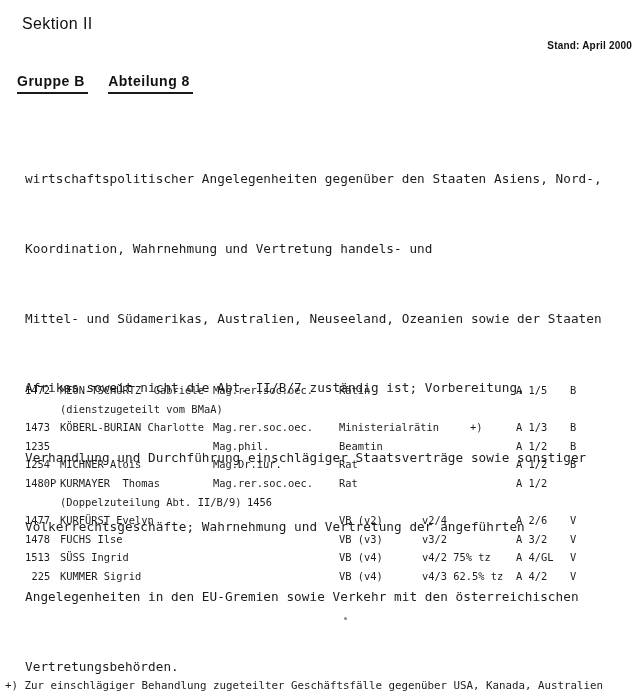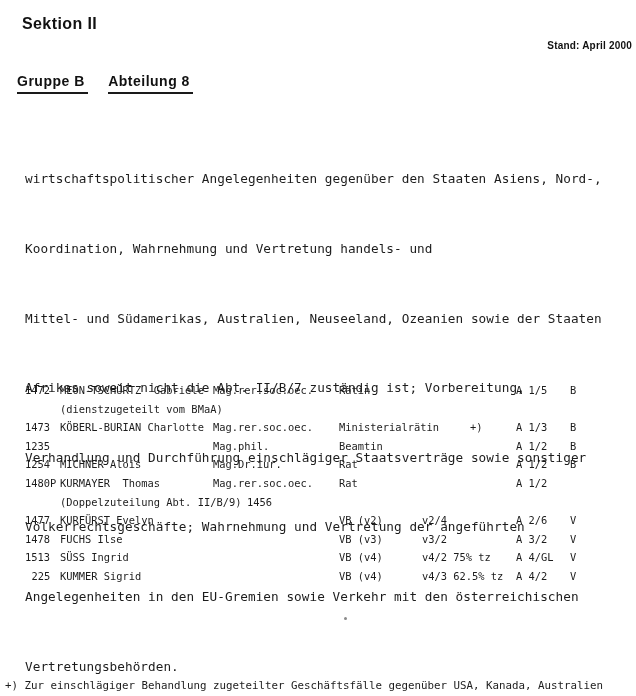--- a/index.html
+++ b/index.html
@@ -10,21 +10,21 @@
     overflow: hidden;
     font-family: "DejaVu Sans Mono", monospace;
     color: #1a1a1a;
   }
   .page { position: absolute; inset: 0; }
 
   
   .section-title {
     position: absolute; left: 22px; top: 15px;
     font-family: "Liberation Sans", sans-serif;
-    font-weight: 700; font-size: 16px; letter-spacing: 0.4px;
+    font-weight: 400; font-size: 16px; letter-spacing: 0.4px;
     color: #111;
   }
   .stand-date {
     position: absolute; right: 4px; top: 40px;
     font-family: "Liberation Sans", sans-serif;
     font-weight: 700; font-size: 10px; letter-spacing: 0.2px;
     color: #111;
   }
   .gruppe-row {
     position: absolute; left: 17px; top: 55px;

